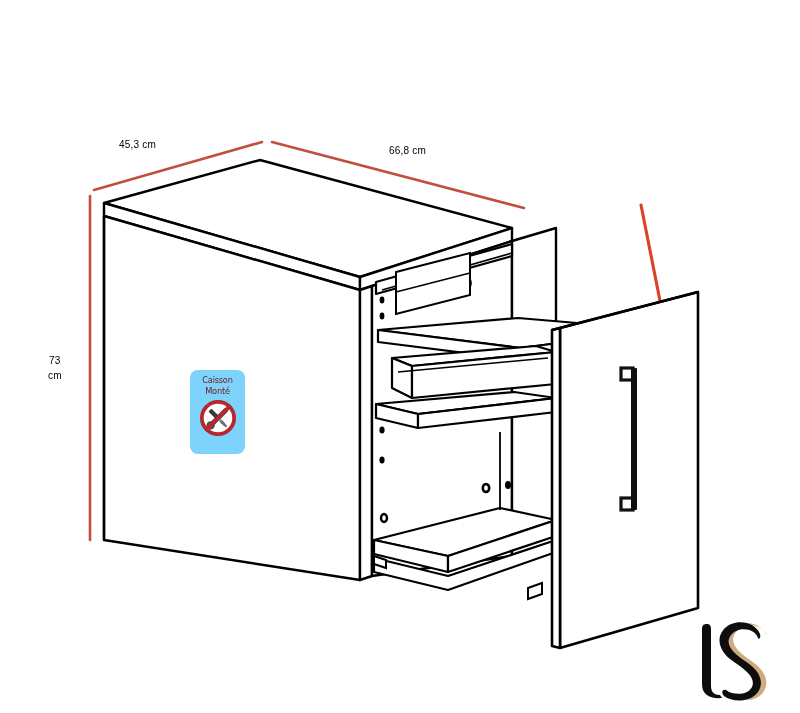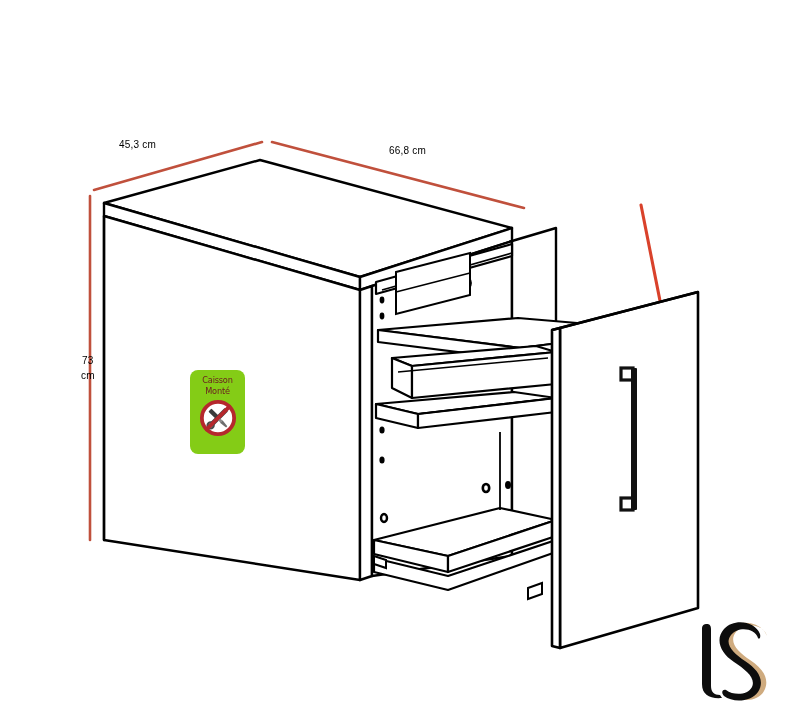--- a/index.html
+++ b/index.html
@@ -57,29 +57,29 @@
     white-space: nowrap;
   }
   #dim-depth-label { left: 119px; top: 139px; }
   #dim-width-label { left: 389px; top: 145px; }
   #dim-height-label {
     left: 48px;
     top: 353px;
     text-align: center;
     line-height: 15px;
   }
-  #dim-height-label span { display: block; margin-left: 33px; }
+  #dim-height-label span { display: block; }
   
   #badge {
     position: absolute;
     left: 190px;
     top: 370px;
     width: 55px;
     height: 84px;
-    background: #84cc16;
+    background: #7dd3fc;
     border-radius: 8px;
     box-sizing: border-box;
     padding-top: 5px;
   }
   .badge-text {
     display: block;
     text-align: center;
     color: #6b2020;
     font-family: "DejaVu Sans", sans-serif;
     font-size: 8.2px;

